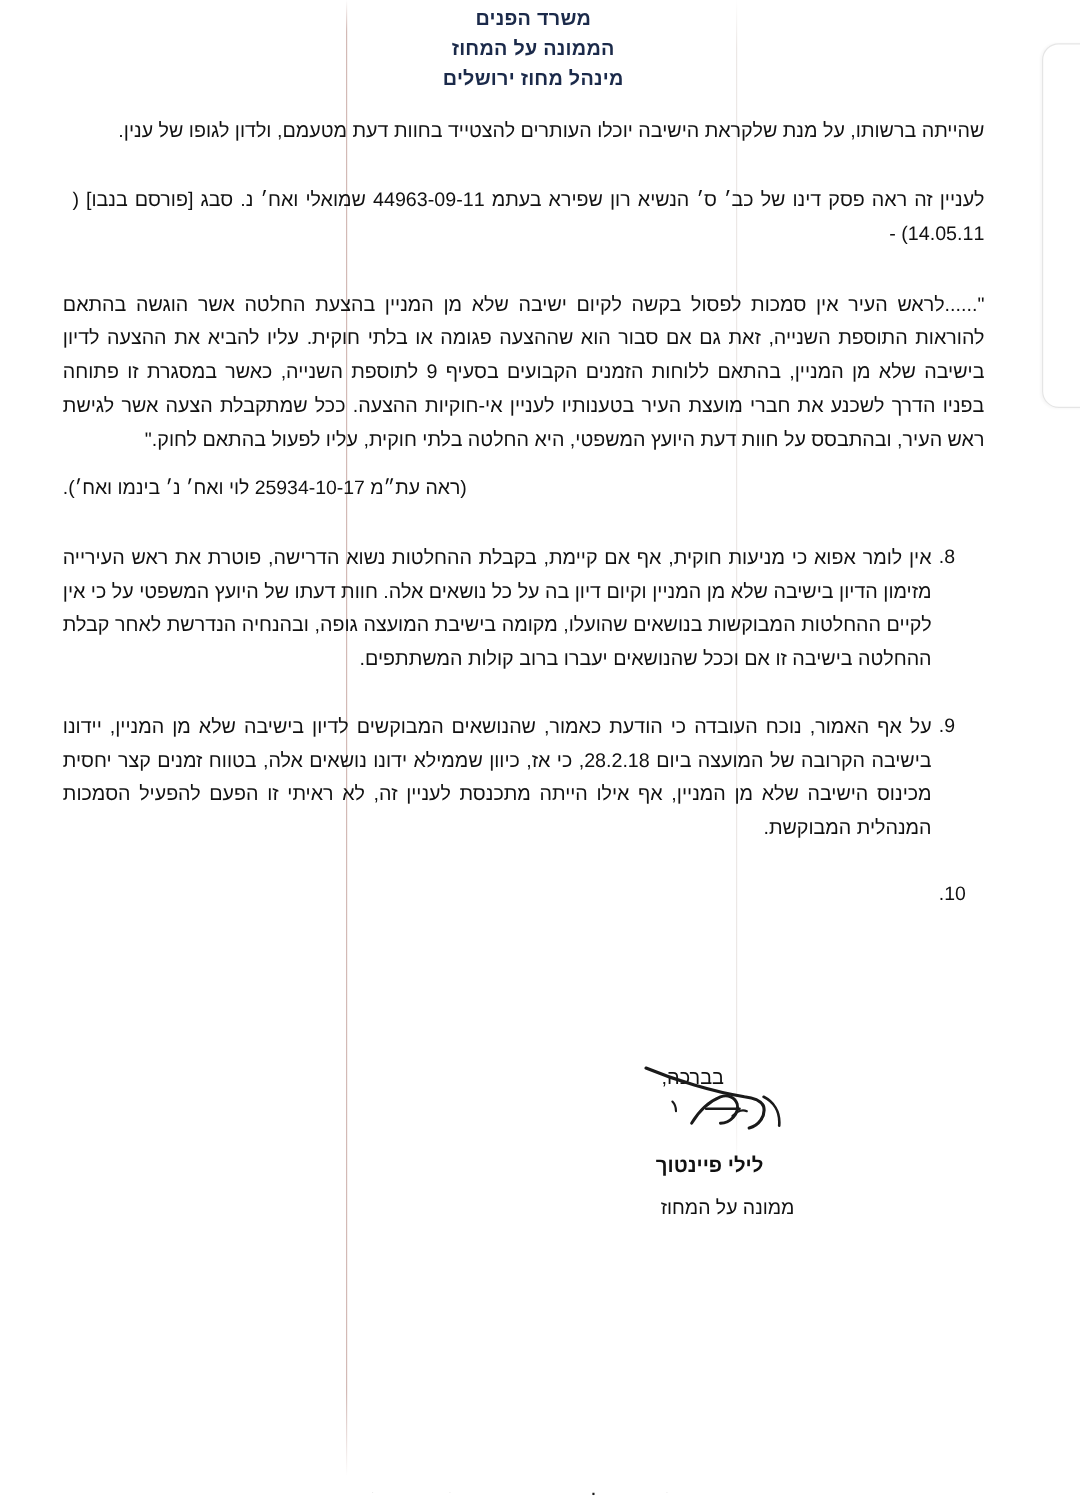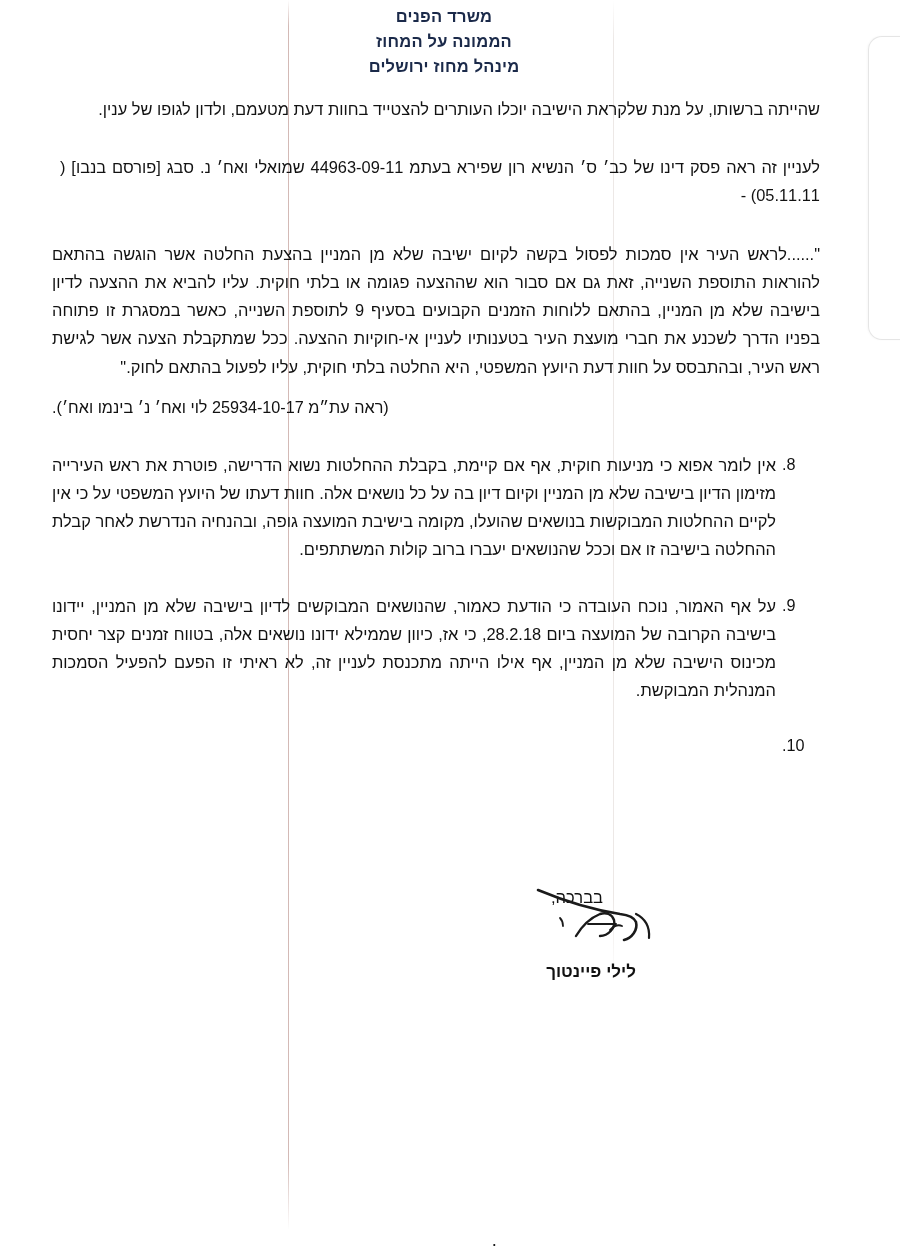--- a/index.html
+++ b/index.html
@@ -215,21 +215,21 @@
   <div class="letterhead">
     <div>משרד הפנים</div>
     <div>הממונה על המחוז</div>
     <div>מינהל מחוז ירושלים</div>
   </div>
 
   <div class="content">
 
     <p class="para">שהייתה ברשותו, על מנת שלקראת הישיבה יוכלו העותרים להצטייד בחוות דעת מטעמם, ולדון לגופו של ענין.</p>
 
-    <p class="para para-indent-left">לעניין זה ראה פסק דינו של כב׳ ס׳ הנשיא רון שפירא בעתמ 44963-09-11 שמואלי ואח׳ נ. סבג [פורסם בנבו] ( 05.11.11) -</p>
+    <p class="para para-indent-left">לעניין זה ראה פסק דינו של כב׳ ס׳ הנשיא רון שפירא בעתמ 44963-09-11 שמואלי ואח׳ נ. סבג [פורסם בנבו] ( 14.05.11) -</p>
 
     <div class="quote-block">"......לראש העיר אין סמכות לפסול בקשה לקיום ישיבה שלא מן המניין בהצעת החלטה אשר הוגשה בהתאם להוראות התוספת השנייה, זאת גם אם סבור הוא שההצעה פגומה או בלתי חוקית. עליו להביא את ההצעה לדיון בישיבה שלא מן המניין, בהתאם ללוחות הזמנים הקבועים בסעיף 9 לתוספת השנייה, כאשר במסגרת זו פתוחה בפניו הדרך לשכנע את חברי מועצת העיר בטענותיו לעניין אי-חוקיות ההצעה. ככל שמתקבלת הצעה אשר לגישת ראש העיר, ובהתבסס על חוות דעת היועץ המשפטי, היא החלטה בלתי חוקית, עליו לפעול בהתאם לחוק."</div>
 
     <p class="cite-line">(ראה עת״מ 25934-10-17 לוי ואח׳ נ׳ בינמו ואח׳).</p>
 
     <div class="clause">
       <span class="marker">.8</span>
       <span>אין לומר אפוא כי מניעות חוקית, אף אם קיימת, בקבלת ההחלטות נשוא הדרישה, פוטרת את ראש העירייה מזימון הדיון בישיבה שלא מן המניין וקיום דיון בה על כל נושאים אלה. חוות דעתו של היועץ המשפטי על כי אין לקיים ההחלטות המבוקשות בנושאים שהועלו, מקומה בישיבת המועצה גופה, ובהנחיה הנדרשת לאחר קבלת ההחלטה בישיבה זו אם וככל שהנושאים יעברו ברוב קולות המשתתפים.</span>
     </div>
 
@@ -251,20 +251,21 @@
         <svg width="170" height="62" viewBox="0 0 170 62" fill="none" xmlns="http://www.w3.org/2000/svg">
           <path d="M22 6 C46 16, 78 26, 104 30 C112 31, 118 33, 120 38 C122 46, 116 54, 108 56" stroke="#1a1a1a" stroke-width="2.6" stroke-linecap="round" fill="none"></path>
           <path d="M120 30 C128 34, 134 42, 133 54" stroke="#1a1a1a" stroke-width="2.2" stroke-linecap="round" fill="none"></path>
           <path d="M60 52 C66 42, 74 34, 84 30 C90 28, 96 30, 98 36 C100 44, 92 52, 84 52" stroke="#1a1a1a" stroke-width="2.4" stroke-linecap="round" fill="none"></path>
           <path d="M72 40 L100 40" stroke="#1a1a1a" stroke-width="2" stroke-linecap="round"></path>
           <path d="M94 46 C98 42, 102 40, 106 42" stroke="#1a1a1a" stroke-width="1.8" stroke-linecap="round" fill="none"></path>
           <path d="M44 34 C46 36, 47 39, 47 42" stroke="#1a1a1a" stroke-width="1.8" stroke-linecap="round" fill="none"></path>
         </svg>
       </div>
       <p class="sig-name">לילי פיינטוך</p>
+      <p class="sig-title">ממונה על המחוז</p>
     </div>
   </div>
 
   <div class="footer-clip">
     <div class="footer-text">ירושלים  אגרון  המשרד הממשלתי  ירושלים</div>
   </div>
 
 </div>
 
 </body></html>

